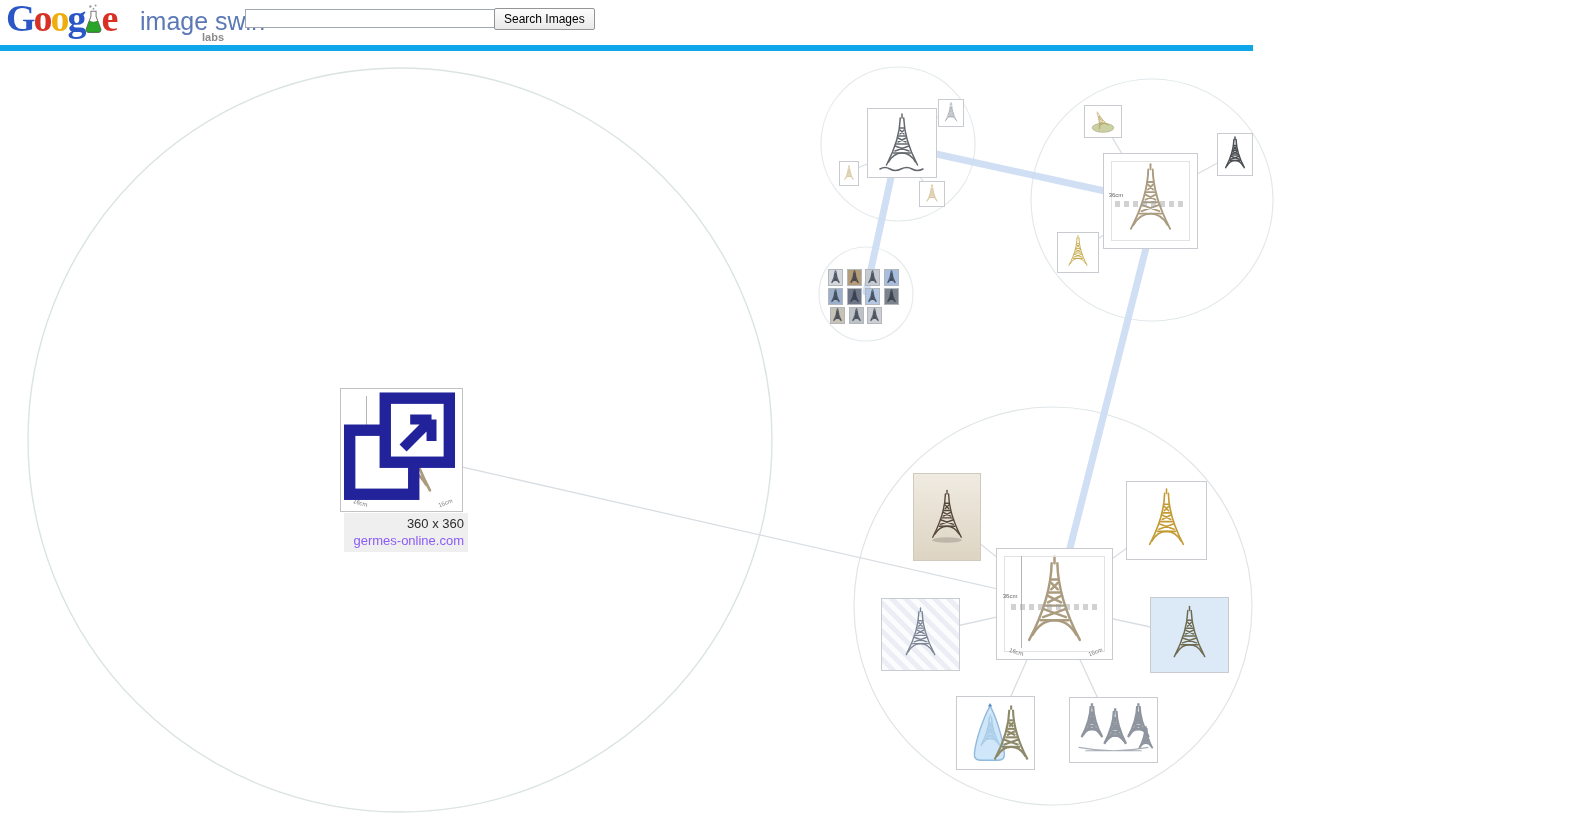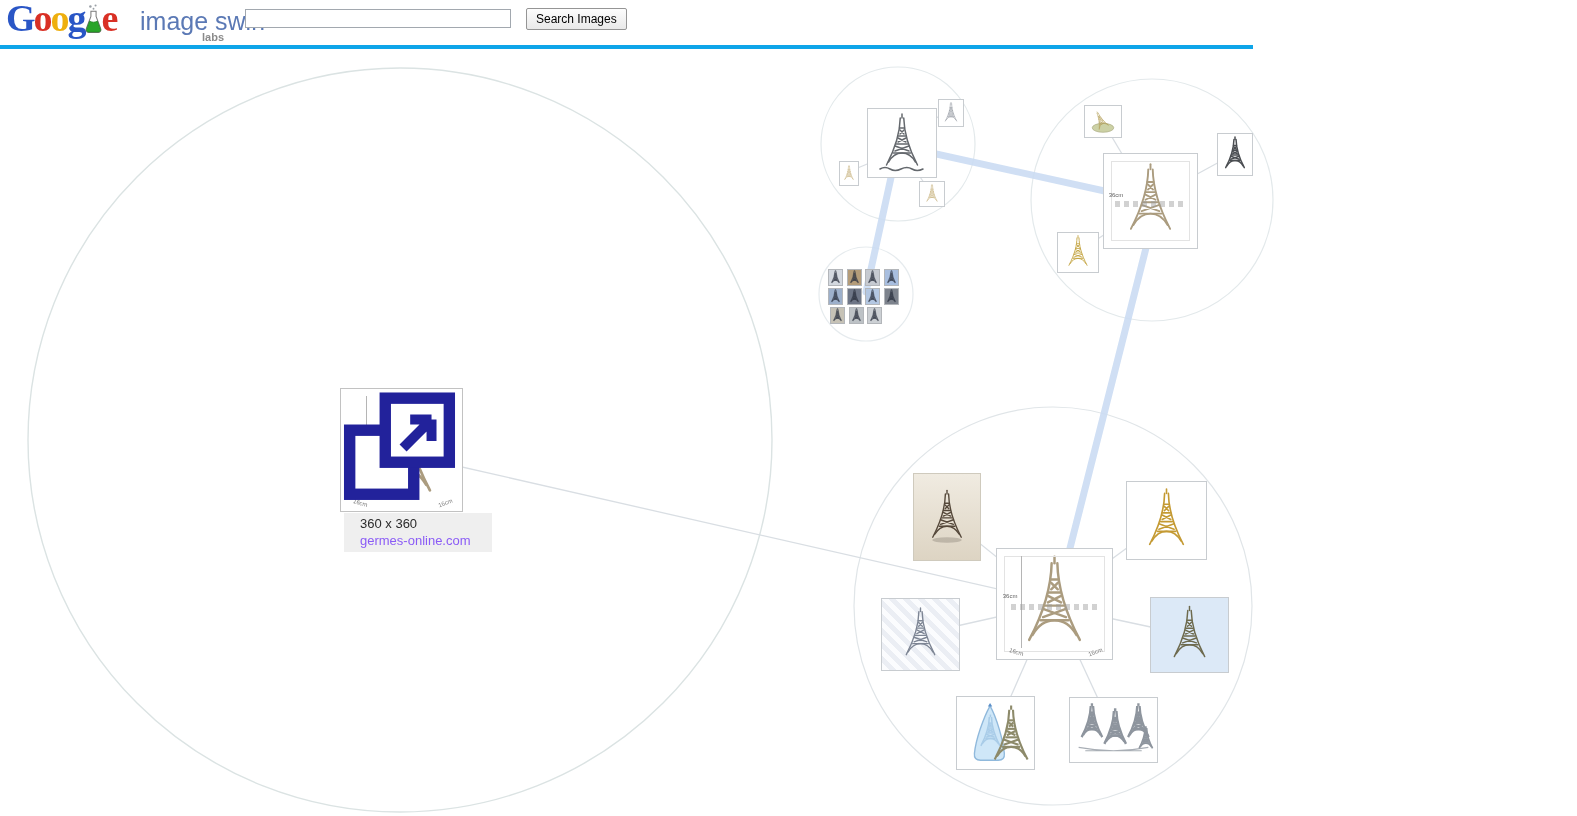--- a/index.html
+++ b/index.html
@@ -2,30 +2,30 @@
 <html><head>
 <meta charset="utf-8">
 <style>
   html,body{margin:0;padding:0;}
   body{
     width:1577px;height:816px;position:relative;overflow:hidden;
     background:#ffffff;font-family:"Liberation Sans",sans-serif;
   }
   
   .header{position:absolute;left:0;top:0;width:1253px;height:45px;background:#fff;
-          border-bottom:4px solid #0ea5e9;z-index:50;}
+          border-bottom:6px solid #0ea5e9;z-index:50;}
   .logo{position:absolute;left:6px;top:-4px;font-family:"Liberation Serif",serif;
         font-size:38px;font-weight:bold;letter-spacing:-2px;white-space:nowrap;}
   .logo .c-blue{color:#2a56c6}.logo .c-red{color:#d93025}.logo .c-yellow{color:#eeaf0e}
   .flask{display:inline-block;width:21px;height:31px;margin:0 -2px;position:relative;top:4px;}
   .product{position:absolute;left:140px;top:7px;font-size:25px;color:#5b79b5;letter-spacing:0;}
   .labs{position:absolute;left:202px;top:31px;font-size:11px;color:#8a8a8a;font-weight:bold;}
   .search-input{position:absolute;left:245px;top:9px;width:266px;height:19px;
         box-sizing:border-box;border:1px solid #a2a8af;font-size:12px;padding:1px 3px;}
-  .search-btn{position:absolute;left:526px;top:8px;height:22px;padding:0 9px;
+  .search-btn{position:absolute;left:494px;top:8px;height:22px;padding:0 9px;
         font-size:12px;font-family:"Liberation Sans",sans-serif;color:#000;
         background:linear-gradient(#fdfdfd,#e9e9e9);border:1px solid #959595;border-radius:2px;}
   
   .graph{position:absolute;left:0;top:0;z-index:1;}
   
   .node{position:absolute;z-index:10;background:#fff;border:1px solid #c8ccd0;
         box-sizing:border-box;padding:2px;}
   .node svg{display:block;width:100%;height:100%;}
   .node .tw-use{fill:none;stroke:currentColor;stroke-width:3;stroke-linecap:round;stroke-linejoin:round;}
   .model-lg{color:#ab9c7f;padding:6px;}
@@ -49,21 +49,21 @@
   
   .dimline{position:absolute;left:21%;top:6%;height:84%;border-left:1px solid #b5b5b5;}
   .ann-h{position:absolute;left:5%;top:40%;font-size:6px;color:#5f5f5f;}
   .ann-bl{position:absolute;left:10%;bottom:4%;font-size:6px;color:#7a7a7a;transform:rotate(18deg);}
   .ann-br{position:absolute;right:8%;bottom:4%;font-size:6px;color:#7a7a7a;transform:rotate(-20deg);}
   .wm{position:absolute;left:12%;top:50%;width:76%;height:6px;opacity:.45;
       background:repeating-linear-gradient(90deg,#9a9a9a 0 5px,transparent 5px 9px);}
   .ext-icon{position:absolute;right:2px;bottom:2px;width:17px;height:17px;}
   
   .caption{position:absolute;left:344px;top:513px;width:116px;z-index:12;
-           background:#efefef;text-align:left;padding:2px 16px 3px;}
+           background:#efefef;text-align:right;padding:2px 4px 3px;}
   .cap-size{font-size:13px;color:#2b2b2b;line-height:17px;}
   .cap-src{font-size:13px;color:#8b5cf6;line-height:17px;}
 </style>
 </head>
 <body>
 
 <svg width="0" height="0" style="position:absolute" aria-hidden="true">
   <defs>
     <g id="tw">
       <path d="M50 2 L50 10"></path>

